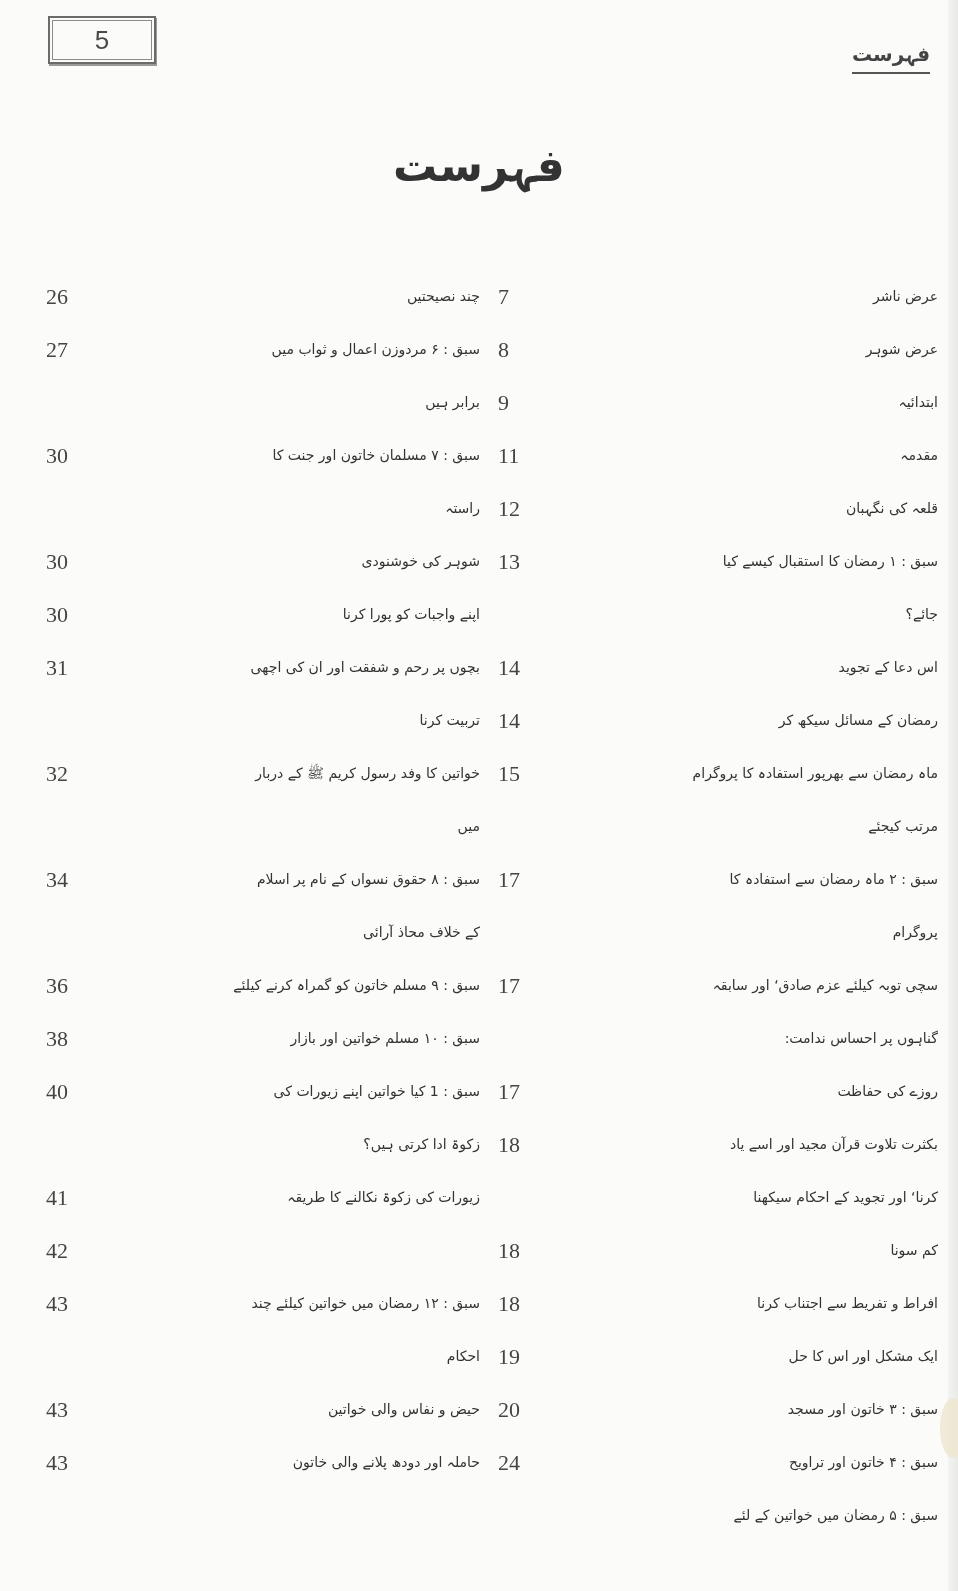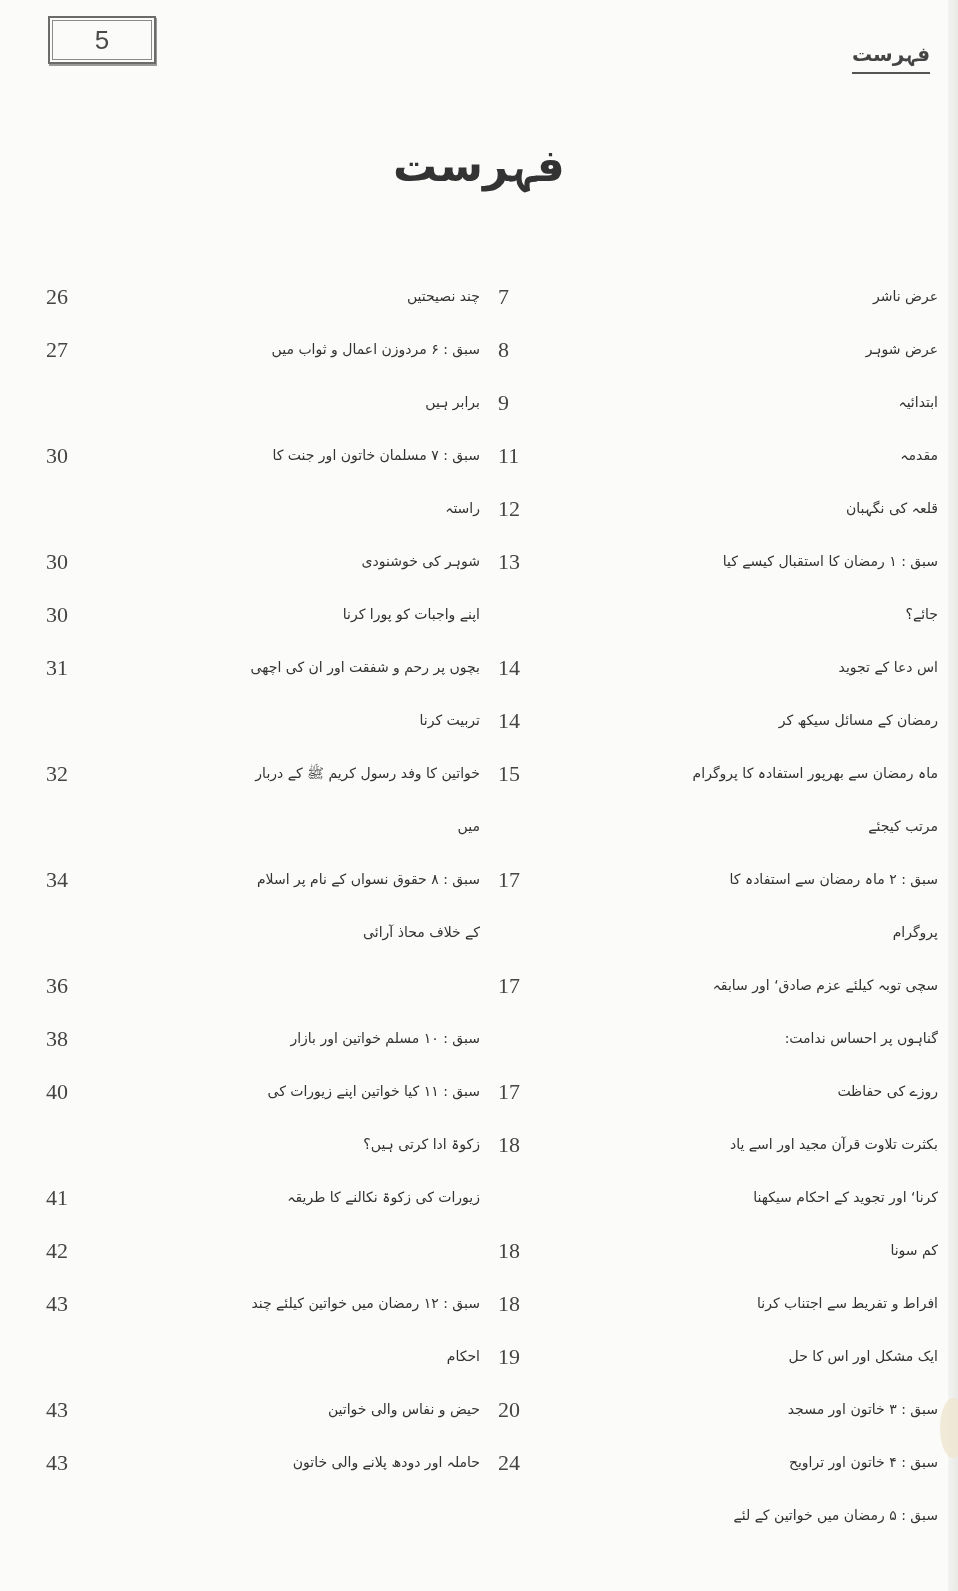--- a/index.html
+++ b/index.html
@@ -252,28 +252,29 @@
     <div class="toc-row">
       <span class="toc-page">34</span>
       <span class="toc-title">سبق : ۸   حقوق نسواں کے نام پر اسلام</span>
     </div>
     <div class="toc-row">
       <span class="toc-page"></span>
       <span class="toc-title">کے خلاف محاذ آرائی</span>
     </div>
     <div class="toc-row">
       <span class="toc-page">36</span>
+      <span class="toc-title">سبق : ۹   مسلم خاتون کو گمراہ کرنے کیلئے</span>
     </div>
     <div class="toc-row">
       <span class="toc-page">38</span>
       <span class="toc-title">سبق : ۱۰   مسلم خواتین اور بازار</span>
     </div>
     <div class="toc-row">
       <span class="toc-page">40</span>
-      <span class="toc-title">سبق : ۱۱   کیا خواتین اپنے زیورات کی</span>
+      <span class="toc-title">سبق : 1   کیا خواتین اپنے زیورات کی</span>
     </div>
     <div class="toc-row">
       <span class="toc-page"></span>
       <span class="toc-title">زکوۃ ادا کرتی ہیں؟</span>
     </div>
     <div class="toc-row">
       <span class="toc-page">41</span>
       <span class="toc-title">زیورات کی زکوۃ نکالنے کا طریقہ</span>
     </div>
     <div class="toc-row">

